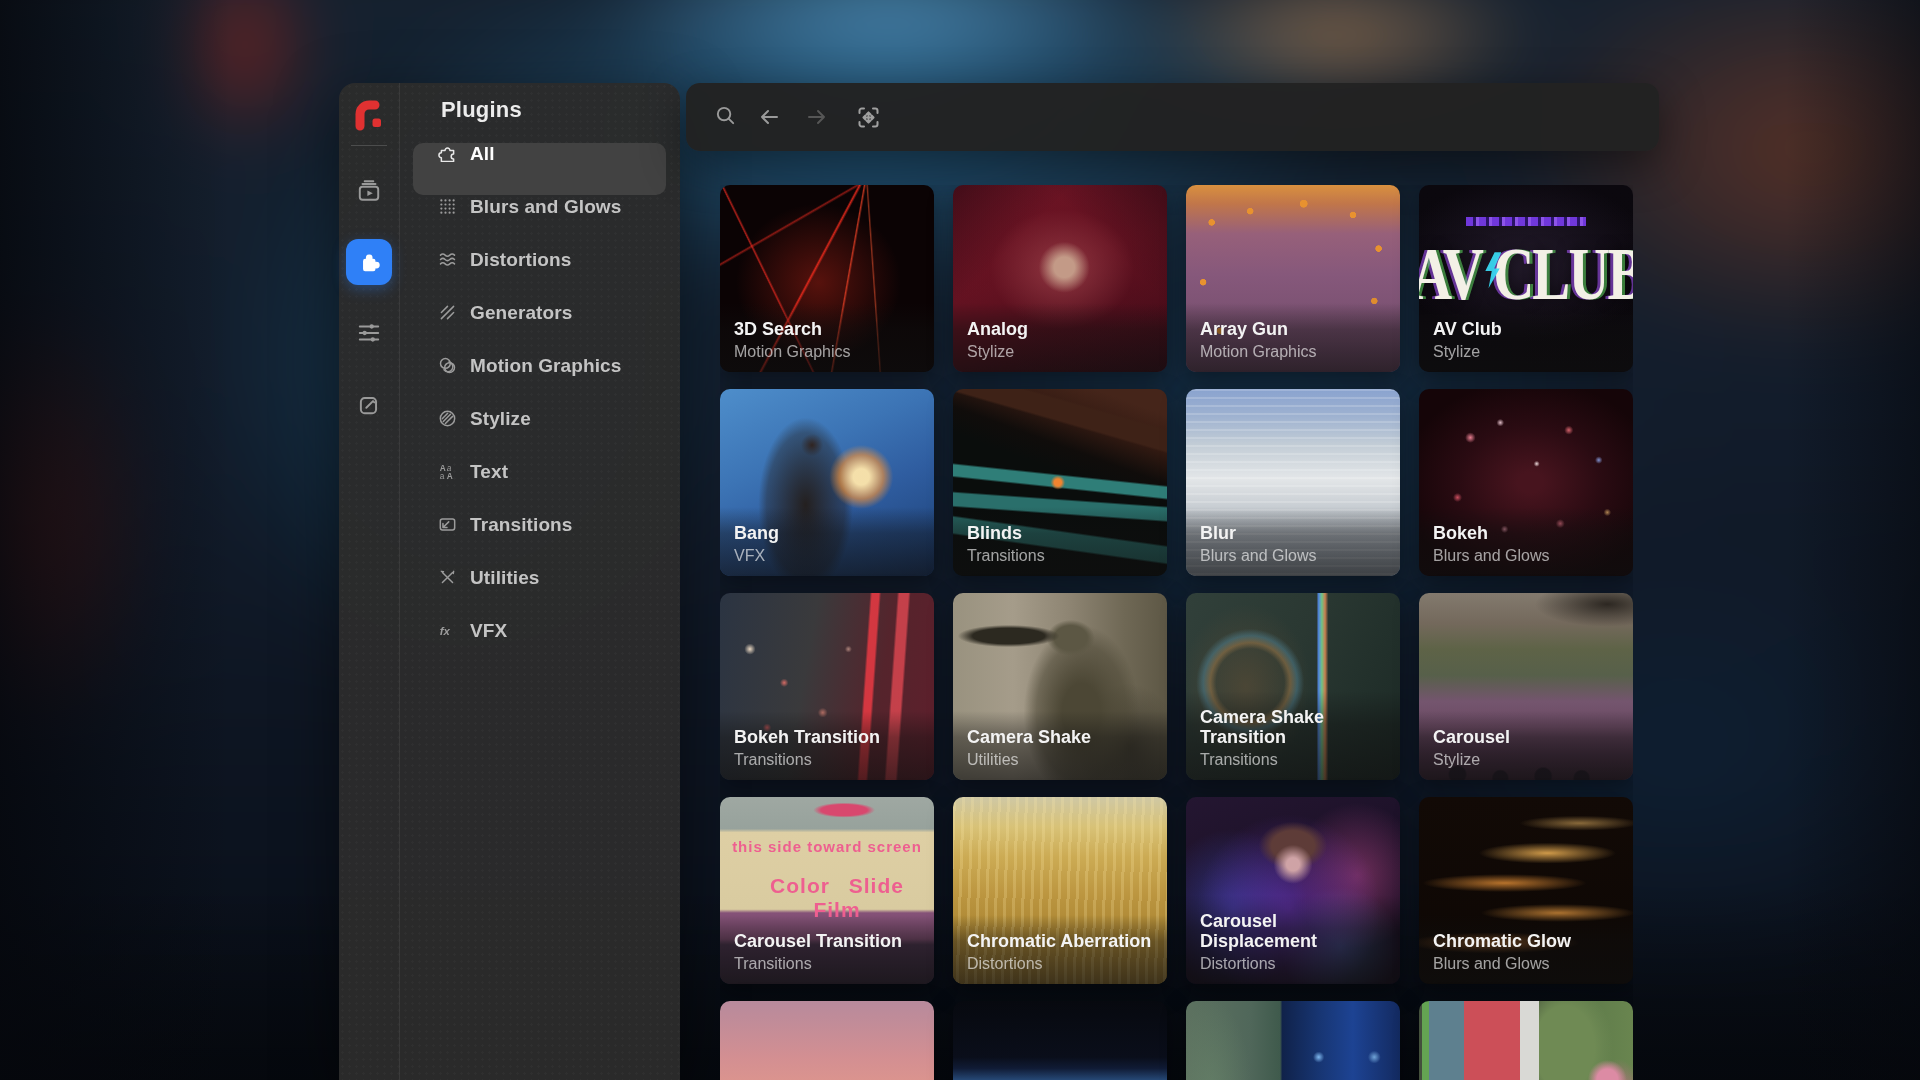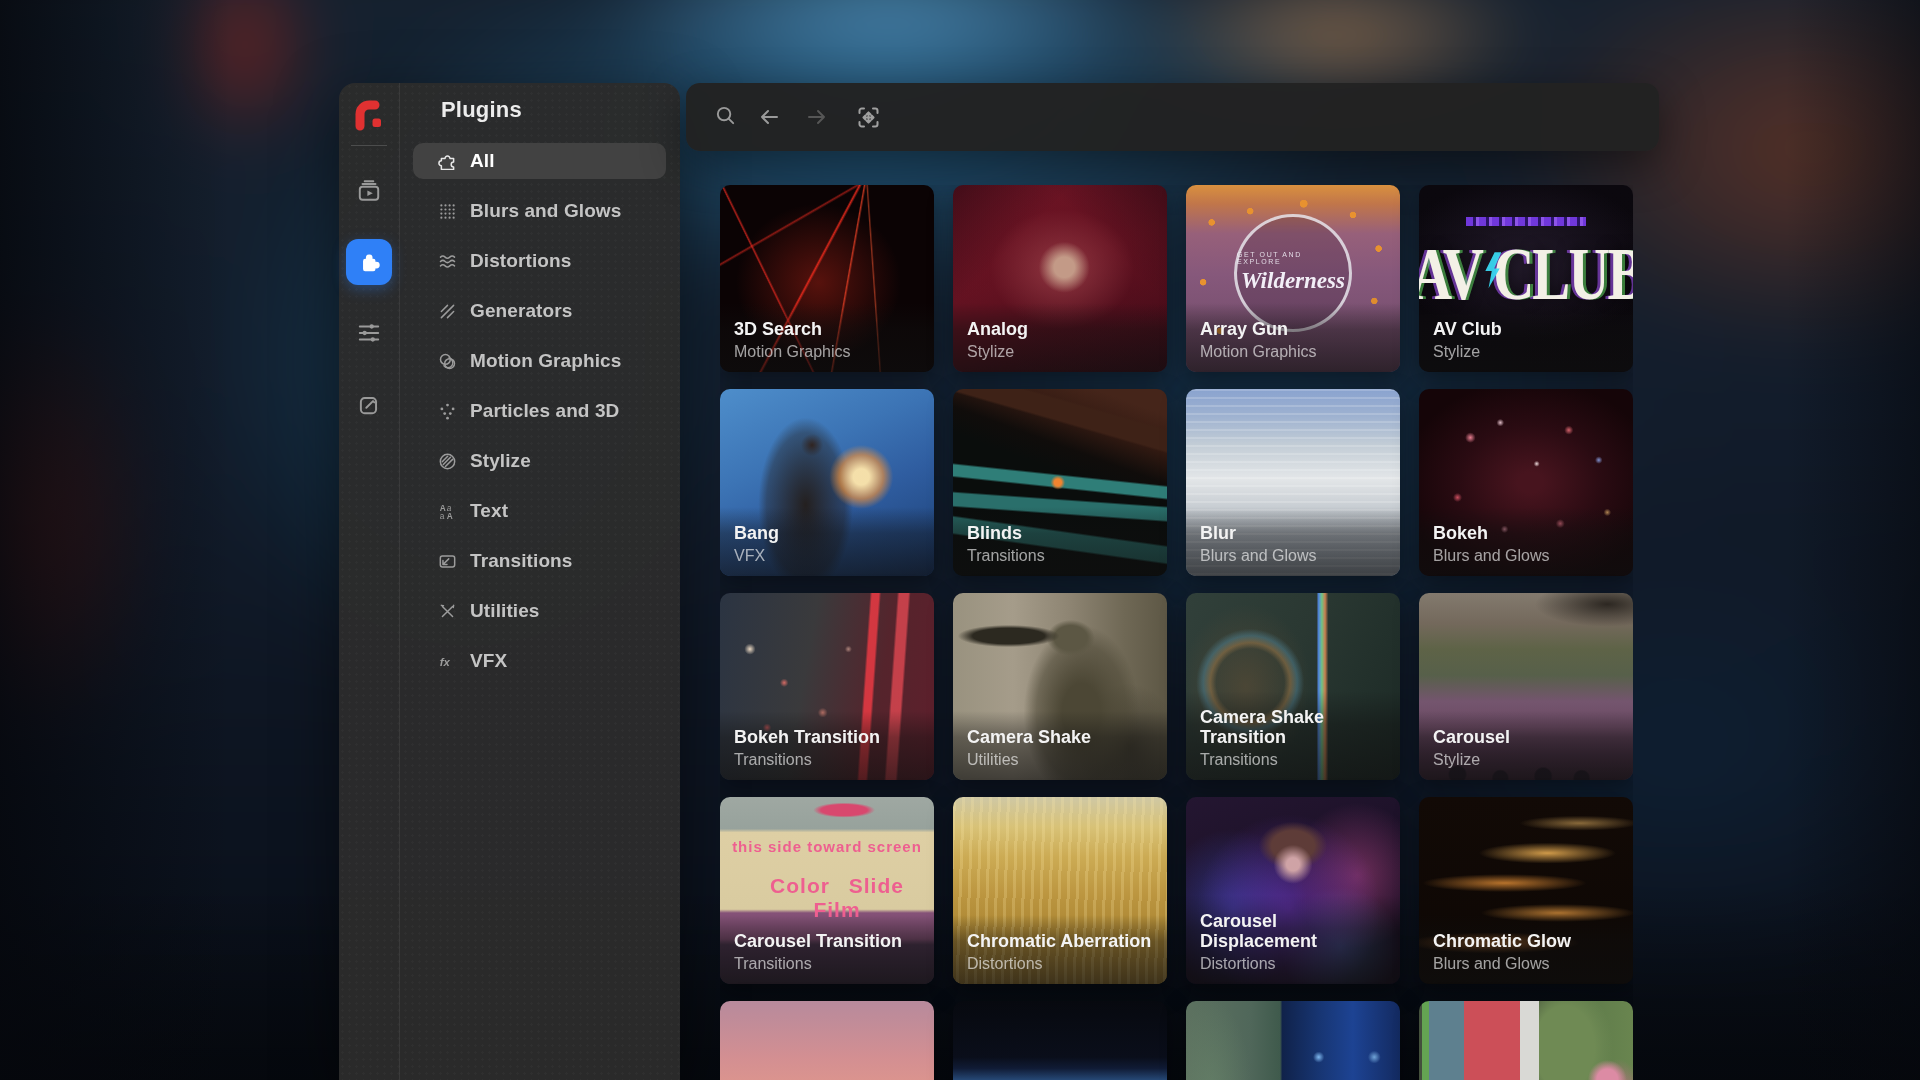--- a/index.html
+++ b/index.html
@@ -52,21 +52,21 @@
     width:46px;height:46px;border-radius:12px;display:flex;align-items:center;justify-content:center;
     margin-bottom:25px;color:#9a9a9a;cursor:pointer;
   }
   .rail-btn.active{background:#2f80f7;color:#ffffff;box-shadow:0 4px 14px rgba(47,128,247,0.35);}
   .rail-btn svg{display:block;}
   
   .categories{flex:1;padding-top:14px;box-sizing:border-box;}
   .panel-title{margin:0 0 20px 41px;font-size:22px;font-weight:700;color:#ececec;letter-spacing:0.2px;}
   .cat-list{display:flex;flex-direction:column;padding:0 14px 0 13px;}
   .cat-item{
-    display:flex;align-items:center;height:36px;margin-bottom:14px;border-radius:10px;
+    display:flex;height:52px;margin-bottom:1px;border-radius:10px;
     padding-left:24px;color:#c4c4c4;cursor:pointer;box-sizing:border-box;
   }
   .cat-item.active{background:#424242;color:#ffffff;}
   .cat-icon{width:21px;height:21px;margin-right:12px;color:#9c9c9c;flex:0 0 21px;display:flex;align-items:center;}
   .cat-item.active .cat-icon{color:#e8e8e8;}
   .cat-icon svg{display:block;width:21px;height:21px;}
   .cat-label{font-size:19px;font-weight:700;letter-spacing:0.1px;}
   
   .search-bar{
     position:absolute;left:686px;top:83px;width:973px;height:68px;box-sizing:border-box;
@@ -241,33 +241,20 @@
     <span class="cat-icon">
             <svg viewBox="0 0 24 24" fill="none" stroke="currentColor" stroke-width="1.7" stroke-linecap="round" stroke-linejoin="round">
               <circle cx="9.6" cy="9.6" r="5.6"></circle>
               <path d="M13.6 8 a5.6 5.6 0 1 1-5.6 8.8"></path>
               <circle cx="14.4" cy="14.4" r="5.6"></circle>
             </svg>
           </span>
     <span class="cat-label">Motion Graphics</span>
   </div>
 
-  <div class="cat-item">
-    <span class="cat-icon">
-            <svg viewBox="0 0 24 24" fill="currentColor">
-              <circle cx="12" cy="4.6" r="1.6"></circle>
-              <circle cx="5.6" cy="9" r="1.6"></circle>
-              <circle cx="18.4" cy="9" r="1.6"></circle>
-              <circle cx="8.8" cy="14.4" r="1.6"></circle>
-              <circle cx="15.2" cy="14.4" r="1.6"></circle>
-              <circle cx="12" cy="19.6" r="1.6"></circle>
-            </svg>
-          </span>
-    <span class="cat-label">Particles and 3D</span>
-  </div>
 
   <div class="cat-item">
     <span class="cat-icon">
             <svg viewBox="0 0 24 24" fill="none" stroke="currentColor" stroke-width="1.7" stroke-linecap="round" stroke-linejoin="round">
               <circle cx="12" cy="12" r="8.2"></circle>
               <path d="M7.2 15.4 l8.2-8.2 M9.6 17.8 l8.2-8.2 M6 12.2 l6.2-6.2"></path>
             </svg>
           </span>
     <span class="cat-label">Stylize</span>
   </div>
@@ -350,24 +337,20 @@
   </div>
 
   <div class="card" style="background: radial-gradient(34px at 52% 44%, rgb(195, 154, 135) 30%, rgba(195, 154, 135, 0) 75%), radial-gradient(42% 40% at 51% 45%, rgba(150, 60, 70, 0.85), rgba(90, 20, 35, 0.4) 80%), linear-gradient(135deg, rgba(30, 5, 12, 0.8), transparent 30%), linear-gradient(225deg, rgba(30, 5, 12, 0.8), transparent 30%), linear-gradient(160deg, rgb(126, 21, 38) 0%, rgb(105, 16, 31) 45%, rgb(63, 8, 20) 80%, rgb(37, 4, 16) 100%);">
     <div class="card-label">
       <div class="card-title">Analog</div>
       <div class="card-cat">Stylize</div>
     </div>
   </div>
 
   <div class="card" style="background: radial-gradient(5px at 12% 20%, rgb(232, 146, 47) 60%, transparent 70%), radial-gradient(5px at 30% 14%, rgb(232, 146, 47) 60%, transparent 70%), radial-gradient(6px at 55% 10%, rgb(232, 146, 47) 60%, transparent 70%), radial-gradient(5px at 78% 16%, rgb(232, 146, 47) 60%, transparent 70%), radial-gradient(5px at 90% 34%, rgb(232, 146, 47) 60%, transparent 70%), radial-gradient(5px at 8% 52%, rgb(232, 146, 47) 60%, transparent 70%), radial-gradient(5px at 88% 62%, rgb(222, 140, 46) 60%, transparent 70%), radial-gradient(5px at 16% 78%, rgb(222, 140, 46) 60%, transparent 70%), linear-gradient(rgb(217, 144, 63) 0%, rgb(193, 118, 74) 10%, rgb(151, 96, 122) 26%, rgb(134, 88, 123) 48%, rgb(122, 81, 113) 72%, rgb(107, 71, 99) 100%);">
-      <div class="ov-badge">
-        <div class="ov-badge-small">GET OUT AND EXPLORE</div>
-        <div class="ov-badge-text">Wilderness</div>
-      </div>
     <div class="card-label">
       <div class="card-title">Array Gun</div>
       <div class="card-cat">Motion Graphics</div>
     </div>
   </div>
 
   <div class="card" style="background: radial-gradient(75% 55% at 50% 40%, rgb(34, 26, 42), transparent 80%), linear-gradient(rgb(11, 8, 14) 0%, rgb(10, 7, 12) 100%);">
       <div class="ov-avglitch"></div>
       <div class="ov-avclub">AV CLUB</div>
       <div class="ov-avbolt"></div>

